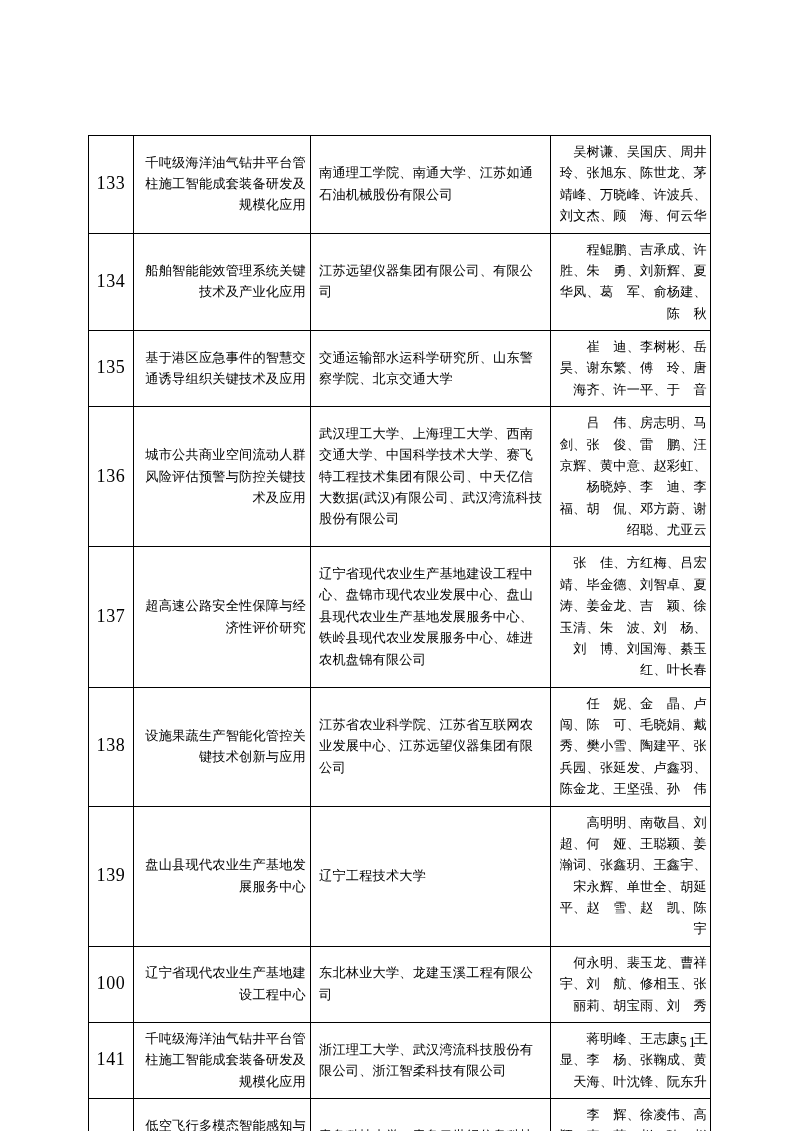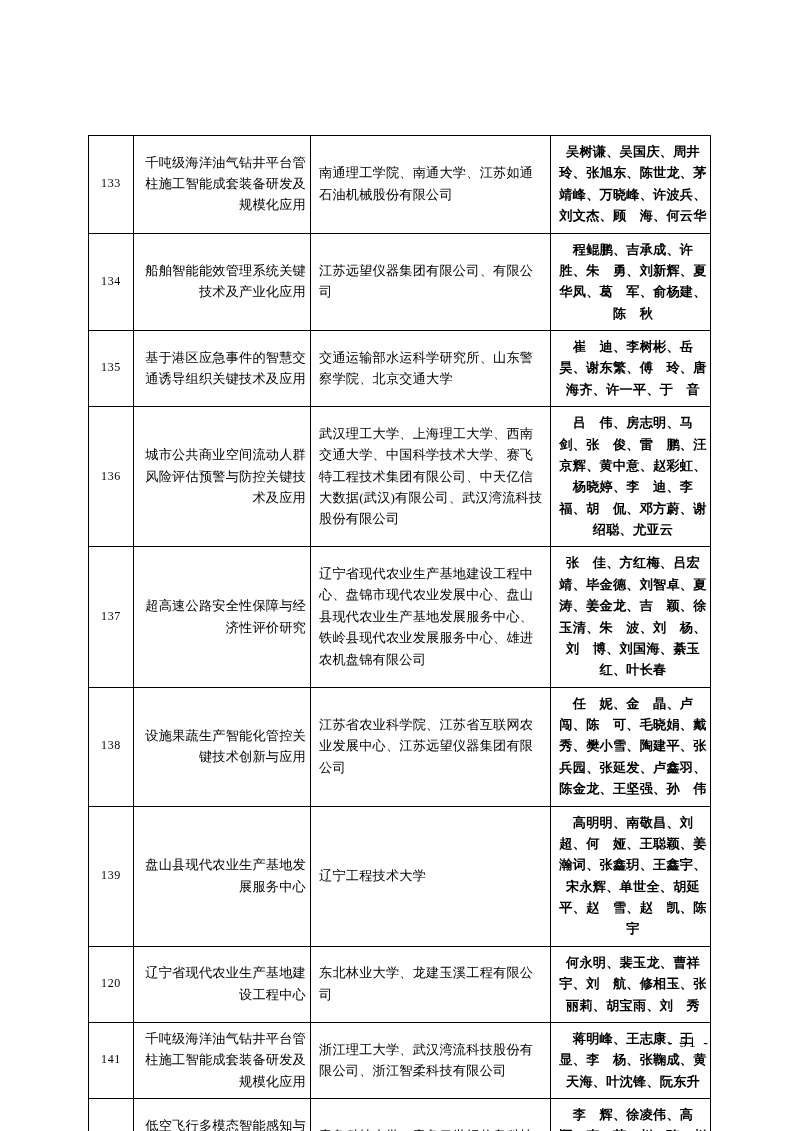--- a/index.html
+++ b/index.html
@@ -43,42 +43,41 @@
   }
 
   col.c-no    { width: 45px; }
   col.c-title { width: 177px; }
   col.c-inst  { width: 240px; }
   col.c-people{ width: 160px; }
 
   td.cell-no {
     text-align: center;
     font-family: "Liberation Serif", "DejaVu Serif", serif;
-    font-size: 12px;
+    font-size: 18px;
     letter-spacing: 0.6px;
   }
 
   td.cell-title {
     text-align: right;
     padding-left: 9px;
     padding-right: 4px;
   }
 
   td.cell-inst {
     text-align: left;
     padding-left: 8px;
     padding-right: 4px;
   }
 
   td.cell-people {
-    text-align: center;
+    text-align: right;
     padding-left: 8px;
     padding-right: 3px;
     word-break: break-all;
-    font-weight: bold;
   }
 
   .page-number {
     position: absolute;
     left: 0;
     top: 1035px;
     width: 710px;
     text-align: right;
     font-size: 14px;
     letter-spacing: 2px;
@@ -134,21 +133,21 @@
         <td class="cell-inst">江苏省农业科学院、江苏省互联网农业发展中心、江苏远望仪器集团有限公司</td>
         <td class="cell-people">任　妮、金　晶、卢　闯、陈　可、毛晓娟、戴　秀、樊小雪、陶建平、张兵园、张延发、卢鑫羽、陈金龙、王坚强、孙　伟</td>
       </tr>
       <tr>
         <td class="cell-no">139</td>
         <td class="cell-title">盘山县现代农业生产基地发展服务中心</td>
         <td class="cell-inst">辽宁工程技术大学</td>
         <td class="cell-people">高明明、南敬昌、刘　超、何　娅、王聪颖、姜瀚词、张鑫玥、王鑫宇、宋永辉、单世全、胡延平、赵　雪、赵　凯、陈　宇</td>
       </tr>
       <tr>
-        <td class="cell-no">120</td>
+        <td class="cell-no">100</td>
         <td class="cell-title">辽宁省现代农业生产基地建设工程中心</td>
         <td class="cell-inst">东北林业大学、龙建玉溪工程有限公司</td>
         <td class="cell-people">何永明、裴玉龙、曹祥宇、刘　航、修相玉、张丽莉、胡宝雨、刘　秀</td>
       </tr>
       <tr>
         <td class="cell-no">141</td>
         <td class="cell-title">千吨级海洋油气钻井平台管柱施工智能成套装备研发及规模化应用</td>
         <td class="cell-inst">浙江理工大学、武汉湾流科技股份有限公司、浙江智柔科技有限公司</td>
         <td class="cell-people">蒋明峰、王志康、王　显、李　杨、张鞠成、黄天海、叶沈锋、阮东升</td>
       </tr>

